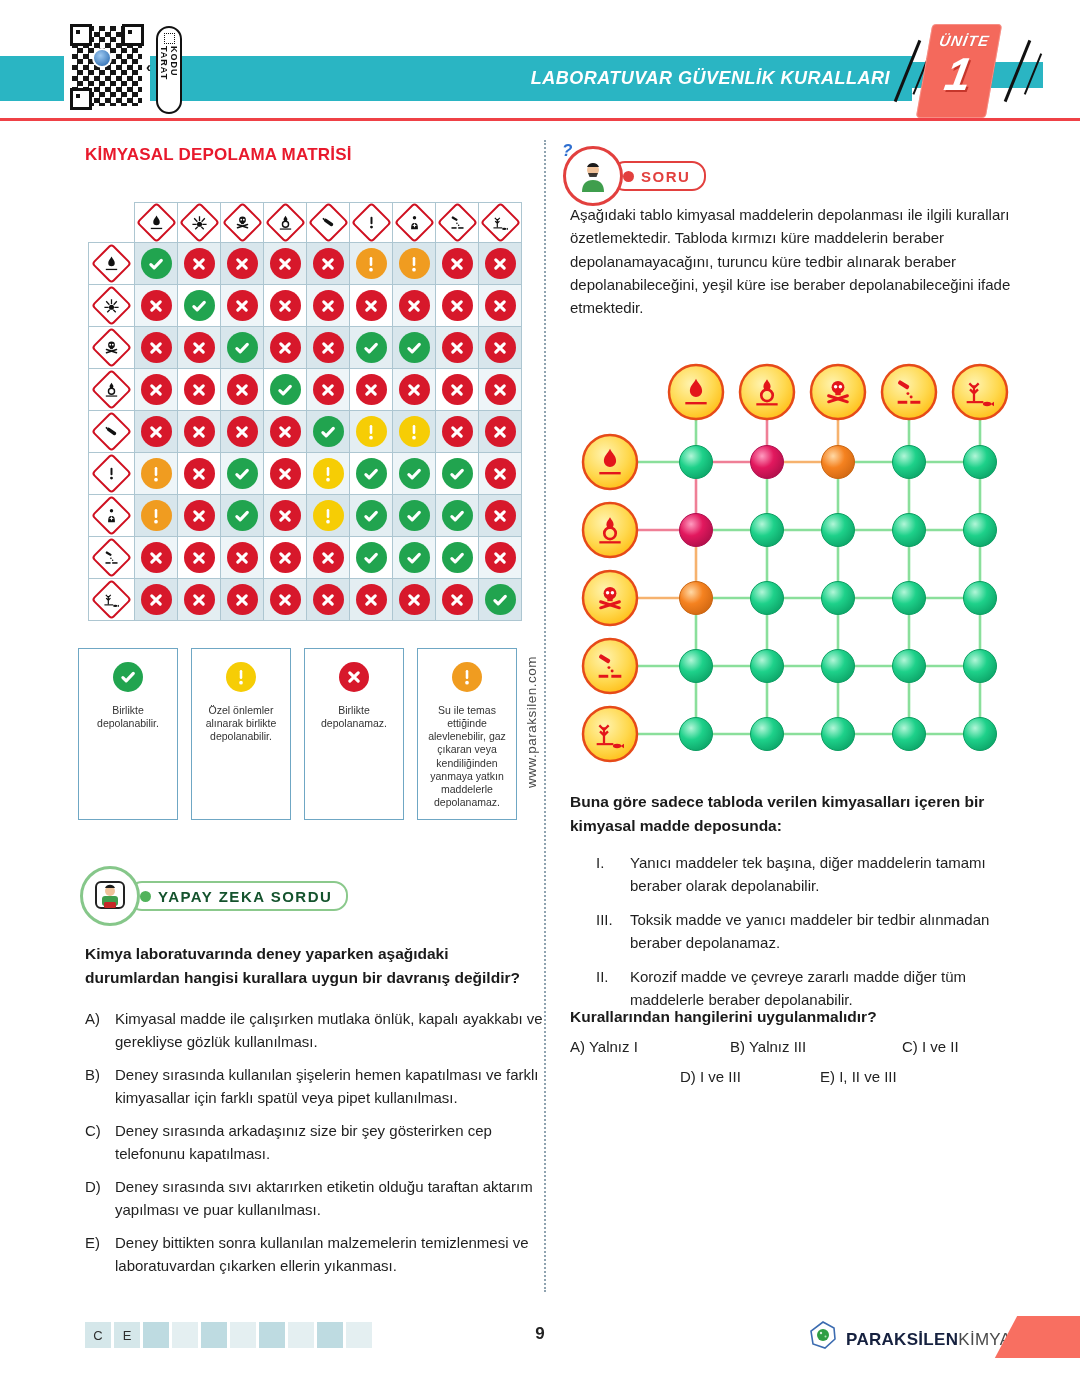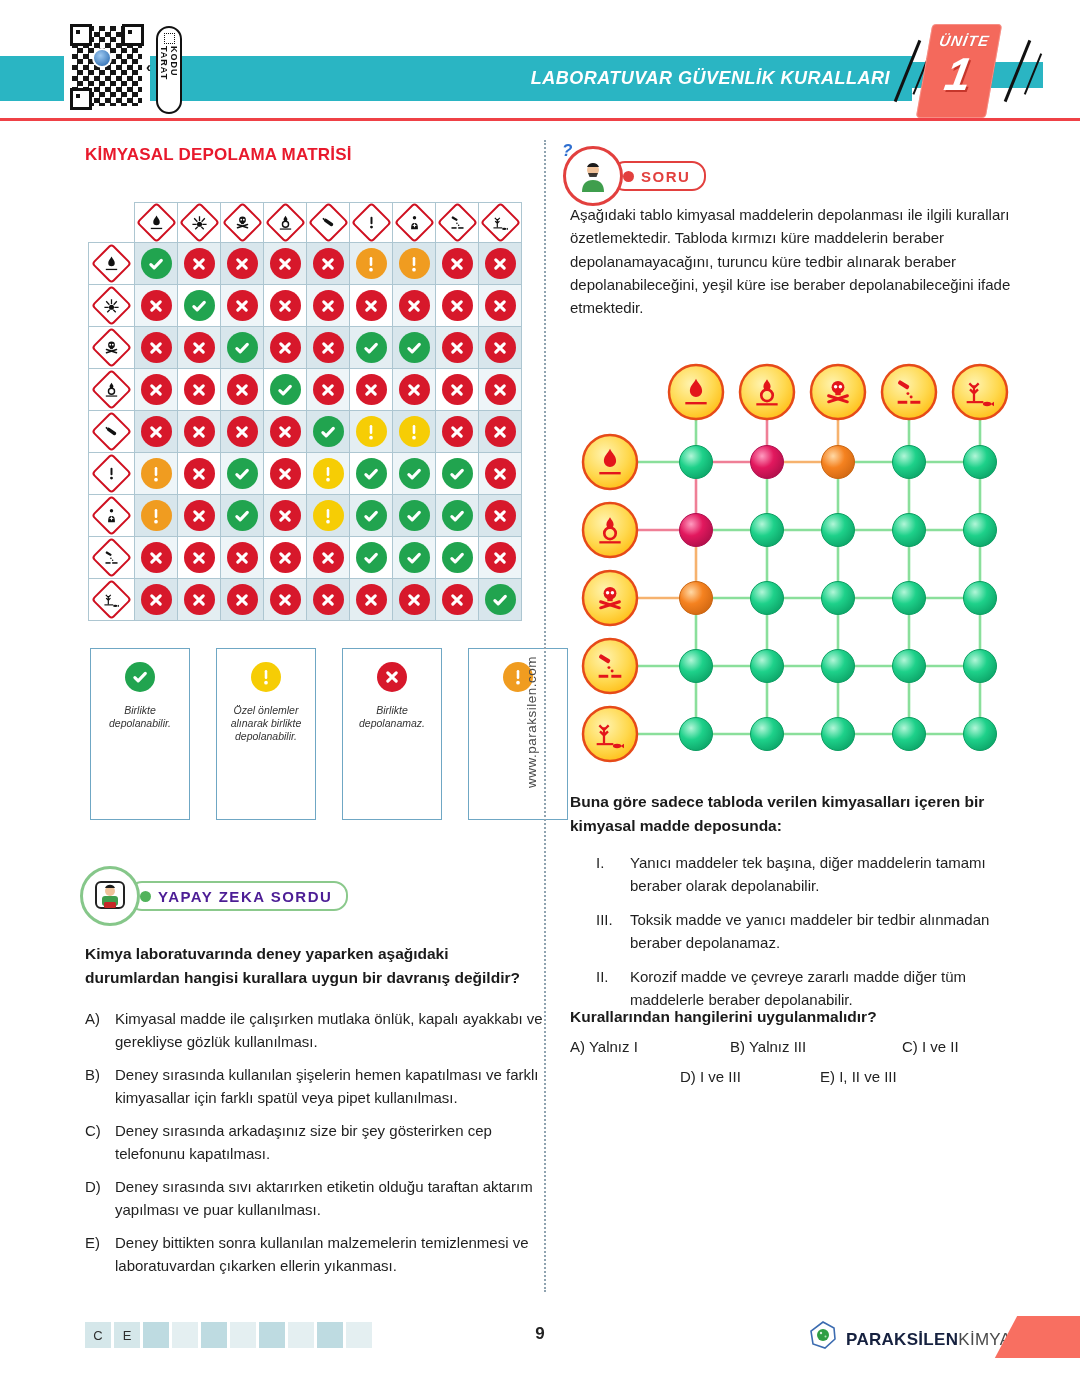--- a/index.html
+++ b/index.html
@@ -45,33 +45,33 @@
   .mcell{border:1px solid #adc6d1;margin:0 -1px -1px 0;display:flex;align-items:center;justify-content:center;background:#fff;}
   .mcorner{border:none;background:transparent;}
   .diamond{width:25px;height:25px;border:2.5px solid #cf1020;border-radius:4px;transform:rotate(45deg);
      display:flex;align-items:center;justify-content:center;background:#fff;}
   .diamond .glyph{transform:rotate(-45deg);width:17px;height:17px;color:#111;}
   .marker{width:31px;height:31px;border-radius:50%;display:flex;align-items:center;justify-content:center;}
   .mk-check{background:#21a44f;} .mk-x{background:#d7182b;}
   .mk-warn-yellow{background:#f6cd05;} .mk-warn-orange{background:#f09c20;}
   .marker svg{width:22px;height:22px;}
 
-  .legend{position:absolute;left:90px;top:648px;display:flex;gap:26px;font-style:italic;}
+  .legend{position:absolute;left:78px;top:648px;display:flex;gap:13px;}
   .legend-box{width:100px;height:172px;border:1.5px solid #6fa7c4;background:#fff;box-sizing:border-box;
      display:flex;flex-direction:column;align-items:center;padding-top:13px;}
   .legend-box .marker{width:30px;height:30px;margin-bottom:12px;flex:none;}
   .legend-text{font-size:10.5px;line-height:1.25;color:#333;text-align:center;padding:0 5px;}
 
   .badge-row{position:absolute;display:flex;align-items:center;}
   .avatar{width:54px;height:54px;border-radius:50%;background:#fff;display:flex;align-items:center;justify-content:center;
      position:relative;z-index:2;}
   .avatar.green{border:3px solid #86c78a;}
   .avatar.red{border:3px solid #e2403e;}
   .pill{height:26px;border-radius:14px;display:flex;align-items:center;padding:0 14px 0 10px;margin-left:-12px;background:#fff;}
-  .pill.green{border:2px solid #8bc98c;color:#4c1d95;}
+  .pill.green{border:2px solid #8bc98c;color:#14532d;}
   .pill.red{border:2px solid #e2403e;color:#e2403e;}
   .pill .dot{width:11px;height:11px;border-radius:50%;margin-right:7px;}
   .pill.green .dot{background:#52b35c;}
   .pill.red .dot{background:#e2403e;}
   .pill .pill-text{font-size:15px;font-weight:bold;letter-spacing:1.5px;}
   .q-mark{position:absolute;left:-4px;top:-8px;color:#2f6fd0;font-weight:bold;font-style:italic;font-size:17px;z-index:3;}
 
   .bold-stem{font-weight:bold;font-size:15.5px;line-height:1.55;color:#1a1a1a;}
   .ai-question{position:absolute;left:85px;top:942px;width:452px;}
   .ai-options{position:absolute;left:85px;top:1008px;width:460px;}
@@ -947,20 +947,21 @@
           </svg>
         </span>
         <div class="legend-text">Birlikte depolanamaz.</div>
       </div>
       <div class="legend-box">
         <span class="marker mk-warn-orange" style="width: 30px; height: 30px;">
           <svg viewBox="0 0 24 24">
             <use href="#sym-excl" xlink:href="#sym-excl"></use>
           </svg>
         </span>
+        <div class="legend-text">Su ile temas ettiğinde alevlenebilir, gaz çıkaran veya kendiliğinden yanmaya yatkın maddelerle depolanamaz.</div>
       </div>
     </div>
 
   <div class="badge-row" style="left:80px;top:866px;">
     <div class="avatar green">
       <svg width="40" height="40" viewBox="0 0 40 40">
         <rect x="6" y="6" width="28" height="26" rx="5" fill="#fff" stroke="#222" stroke-width="2"></rect>
         <circle cx="20" cy="15" r="5" fill="#f0c29a"></circle>
         <path d="M15 12a5.5 5.5 0 0 1 10 0z" fill="#1b1b1b"></path>
         <rect x="12" y="20" width="16" height="10" rx="3" fill="#3f9e4d"></rect>

